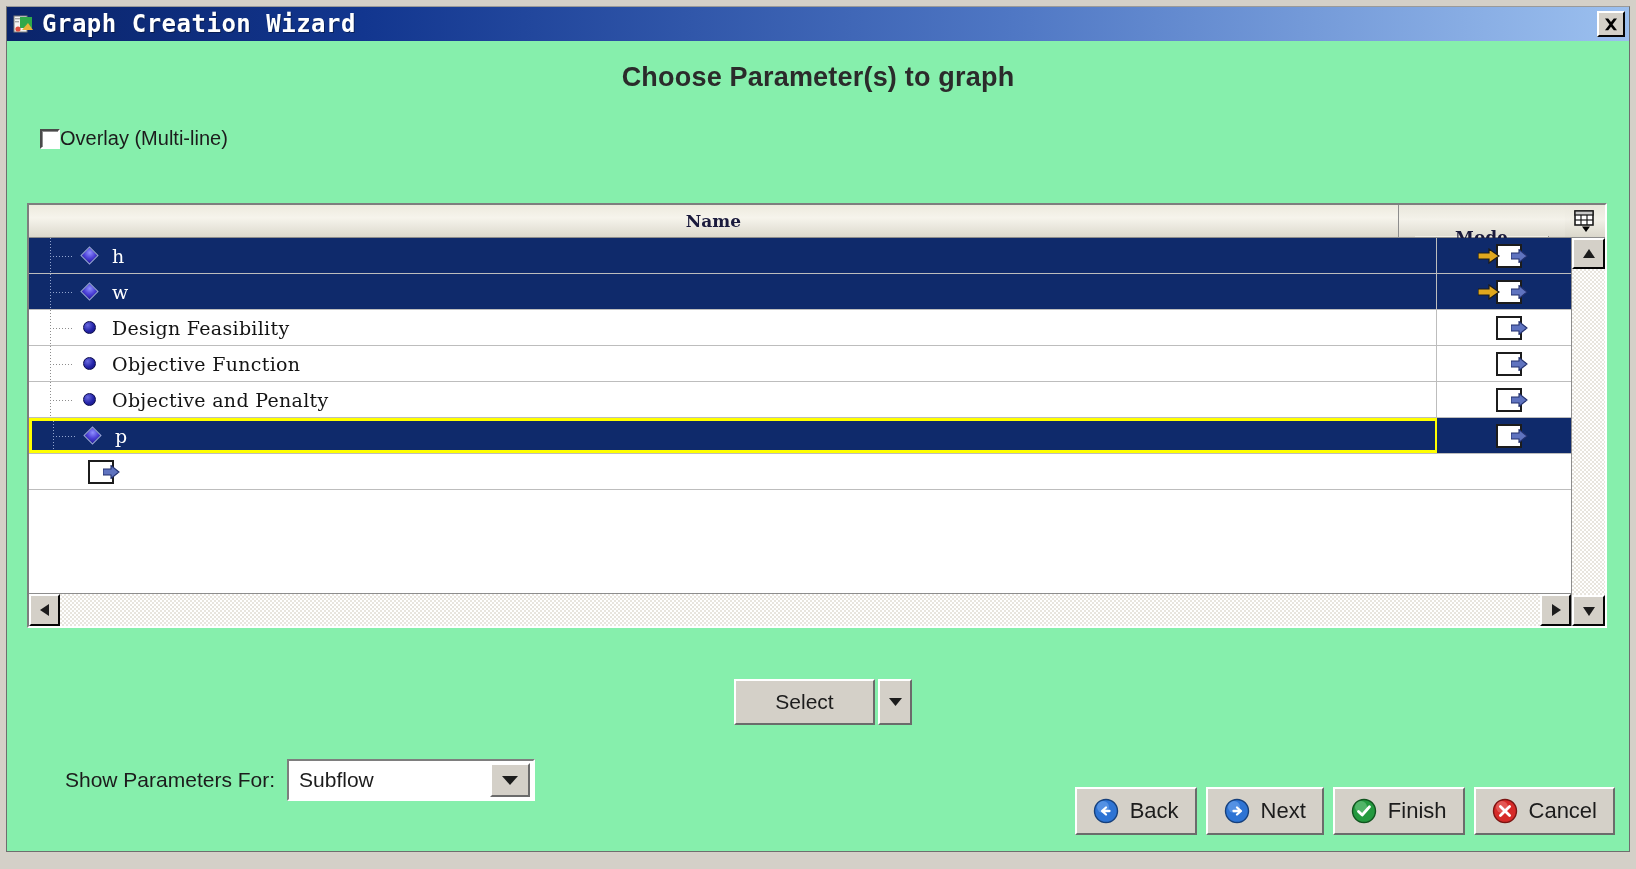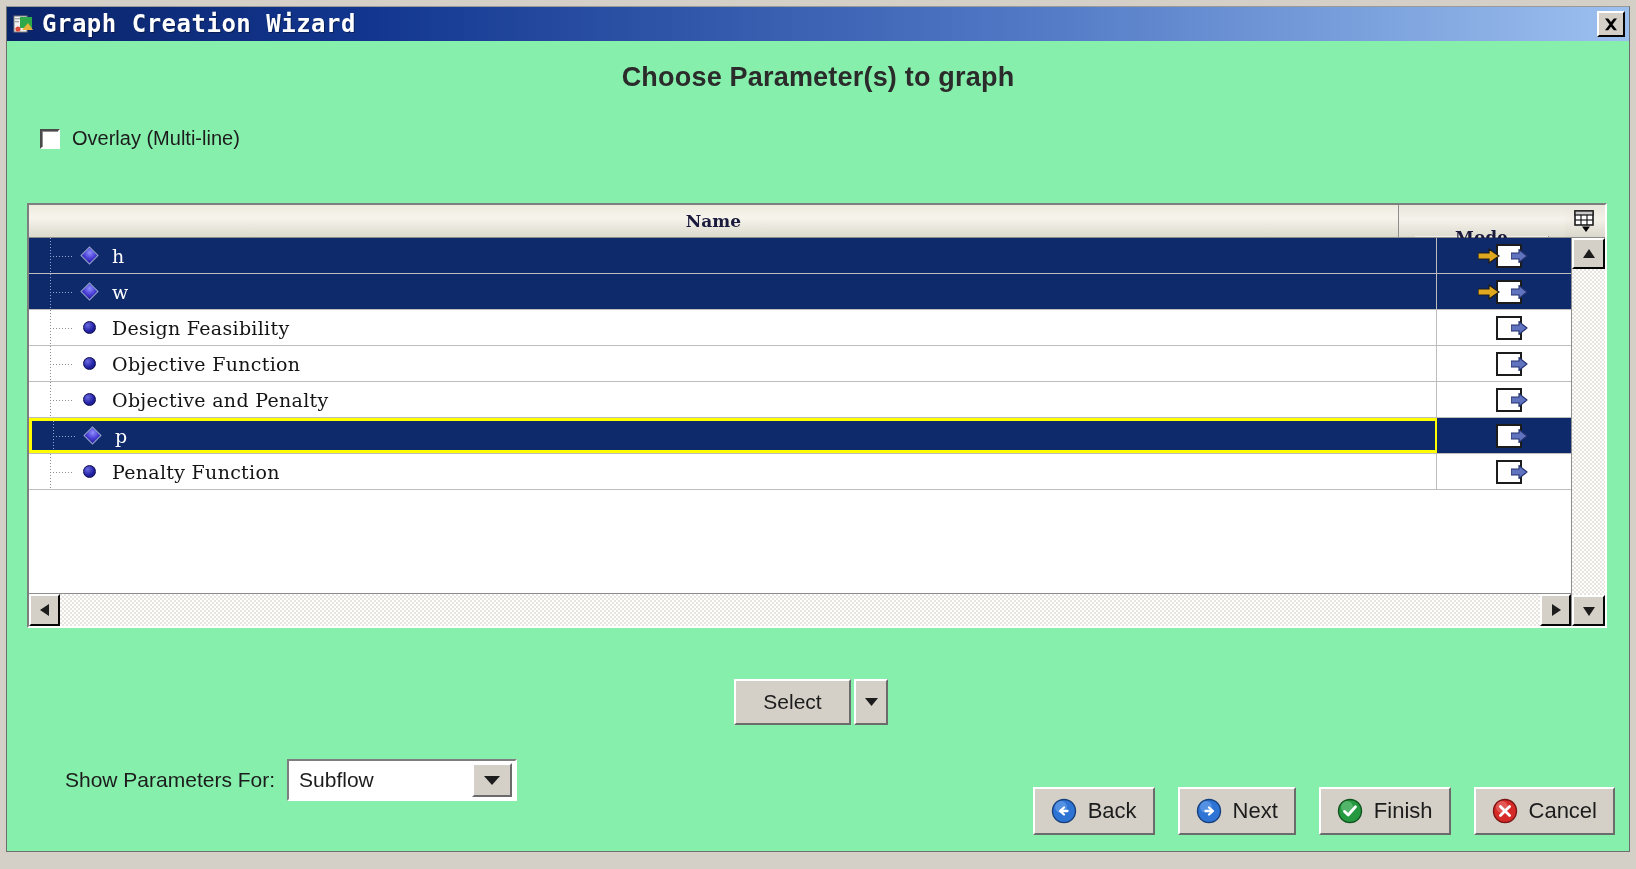--- a/index.html
+++ b/index.html
@@ -110,21 +110,20 @@
     box-sizing: border-box;
     background: #ffffff;
     border: 2px solid;
     border-color: #4a4a4a #ffffff #ffffff #4a4a4a;
     box-shadow: inset 1px 1px 0 #8d8d8d;
     cursor: pointer;
   }
   .overlay-label {
     font-size: 20px;
     color: #1c1c1c;
-    margin-left: 12px;
   }
 
   
   .table-wrap {
     position: absolute;
     left: 20px;
     top: 162px;
     width: 1580px;
     height: 425px;
     box-sizing: border-box;
@@ -378,40 +377,40 @@
     border: 2px solid;
     border-color: #ffffff #6b6b6b #6b6b6b #ffffff;
     box-sizing: border-box;
     display: flex;
     align-items: center;
     justify-content: center;
     cursor: pointer;
     font-size: 21px;
     color: #1c1c1c;
   }
-  .select-main { width: 117px; }
+  .select-main { width: 141px; }
   .select-arrow { width: 34px; margin-left: 3px; }
 
   
   .spf-row {
     position: absolute;
     left: 30px;
     top: 718px;
     display: flex;
     align-items: center;
     margin-left: 28px;
   }
   .spf-label {
     font-size: 21px;
     color: #1c1c1c;
     margin-right: 12px;
     white-space: nowrap;
   }
   .combo {
-    width: 230px;
+    width: 248px;
     height: 42px;
     box-sizing: border-box;
     background: #ffffff;
     border: 2px solid;
     border-color: #7e7e7e #ffffff #ffffff #7e7e7e;
     display: flex;
     align-items: center;
     cursor: pointer;
   }
   .combo-text {
@@ -436,21 +435,21 @@
     justify-content: center;
     cursor: pointer;
   }
 
   
   .footer {
     position: absolute;
     right: 14px;
     bottom: 16px;
     display: flex;
-    gap: 23px;
+    gap: 9px;
     border-radius: 24px;
   }
   .wbtn {
     height: 48px;
     padding: 0 16px;
     background: #d4d0c8;
     border: 2px solid;
     border-color: #ffffff #6b6b6b #6b6b6b #ffffff;
     box-sizing: border-box;
     display: flex;
@@ -628,27 +627,20 @@
                   <span class="mode-glyph">
                     <span class="mode-box"></span>
                     <svg class="mode-arrow-blue" viewBox="0 0 17 14">
                         <path d="M0 4 L8 4 L8 0.5 L16 7 L8 13.5 L8 10 L0 10 Z" fill="#5f73bf" stroke="#22306e" stroke-width="1.1"></path>
                       </svg>
                   </span>
                 </div>
               </div>
 
               <div class="row">
-                <div class="cell-name">
-                  <span class="tree-dots"></span>
-                  <span class="node-icon">
-                      <span class="node-circle"></span>
-                    </span>
-                  <span class="row-label">Penalty Function</span>
-                </div>
                 <div class="cell-mode">
                   <span class="mode-glyph">
                     <span class="mode-box"></span>
                     <svg class="mode-arrow-blue" viewBox="0 0 17 14">
                         <path d="M0 4 L8 4 L8 0.5 L16 7 L8 13.5 L8 10 L0 10 Z" fill="#5f73bf" stroke="#22306e" stroke-width="1.1"></path>
                       </svg>
                   </span>
                 </div>
               </div>
 

